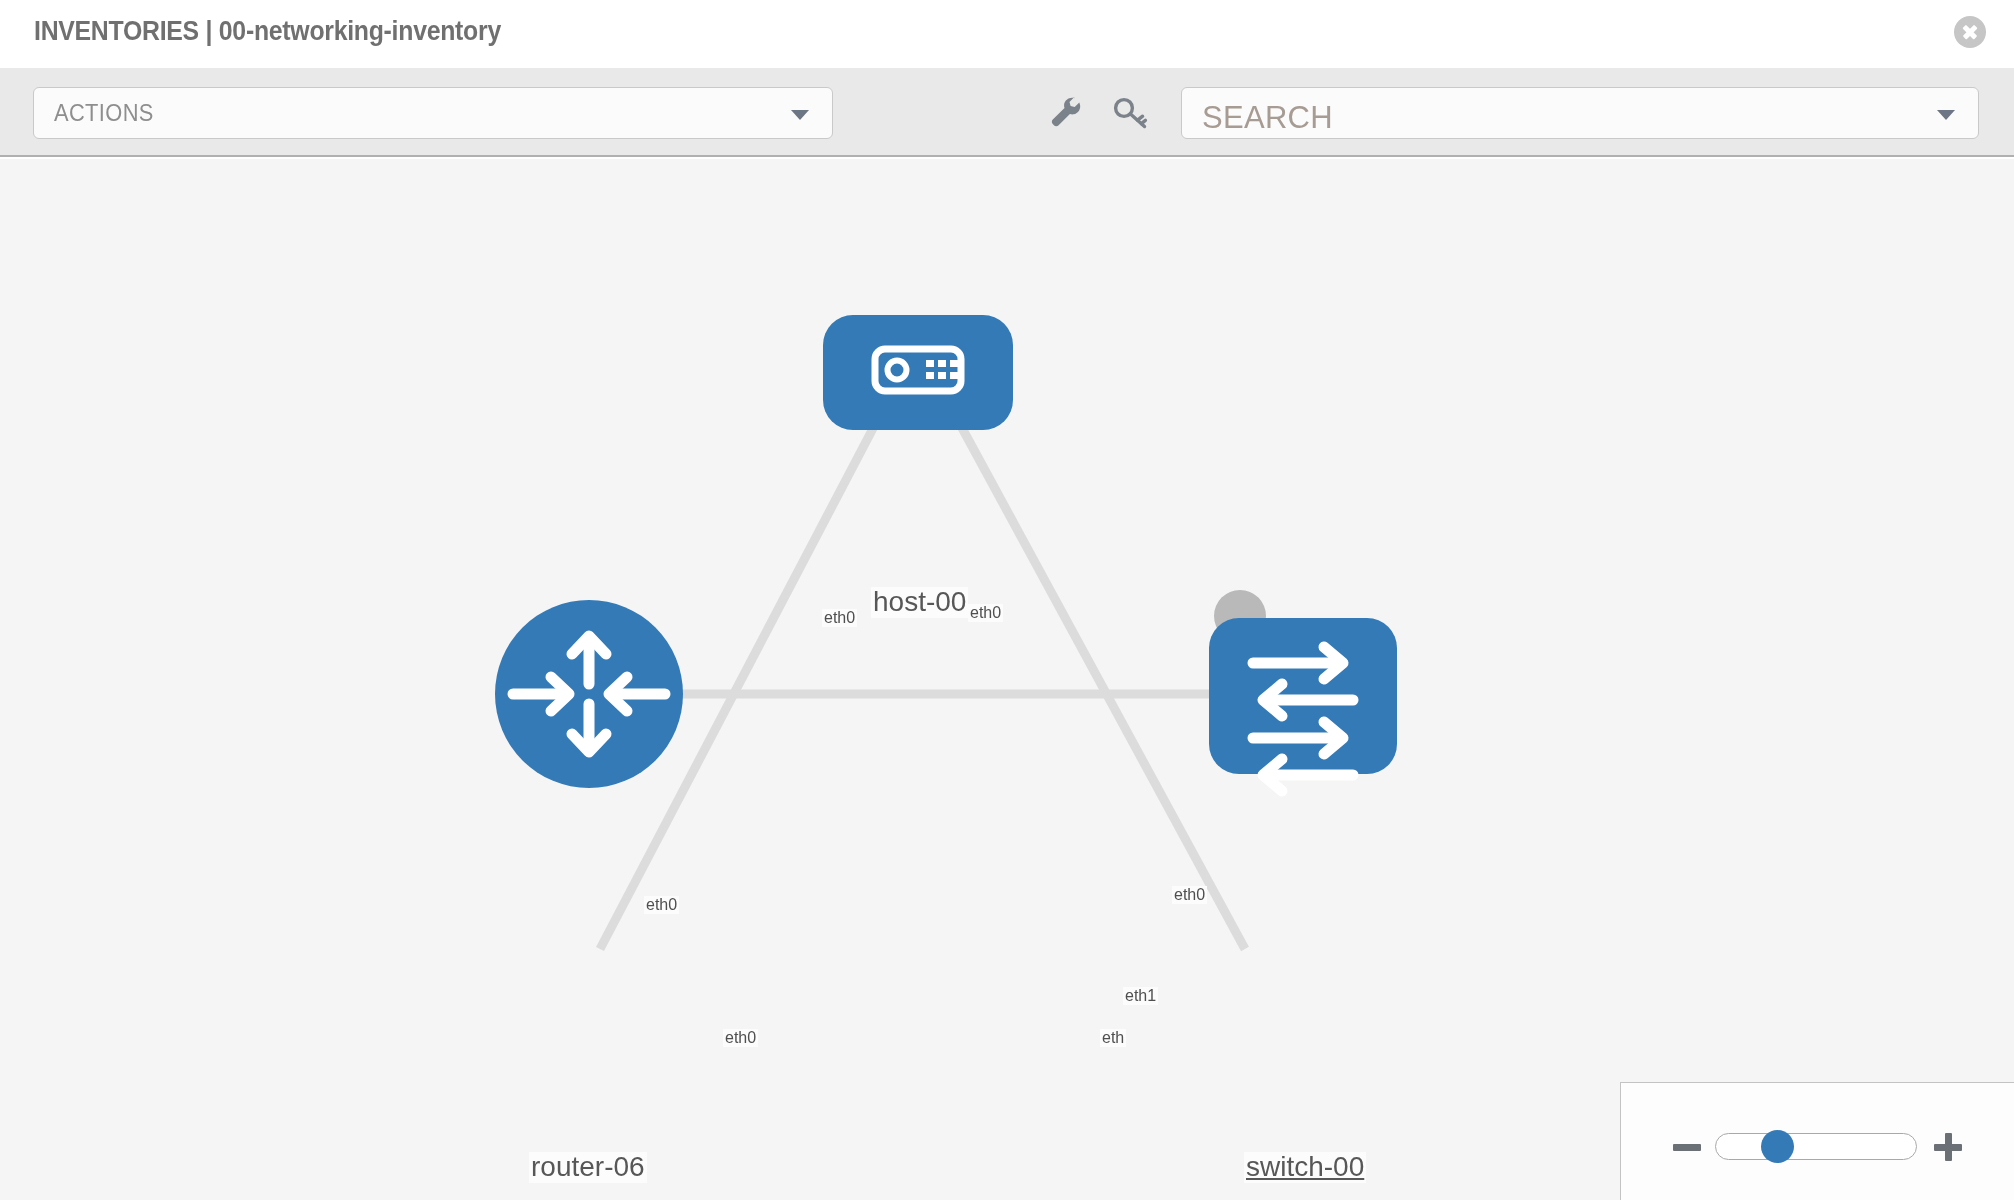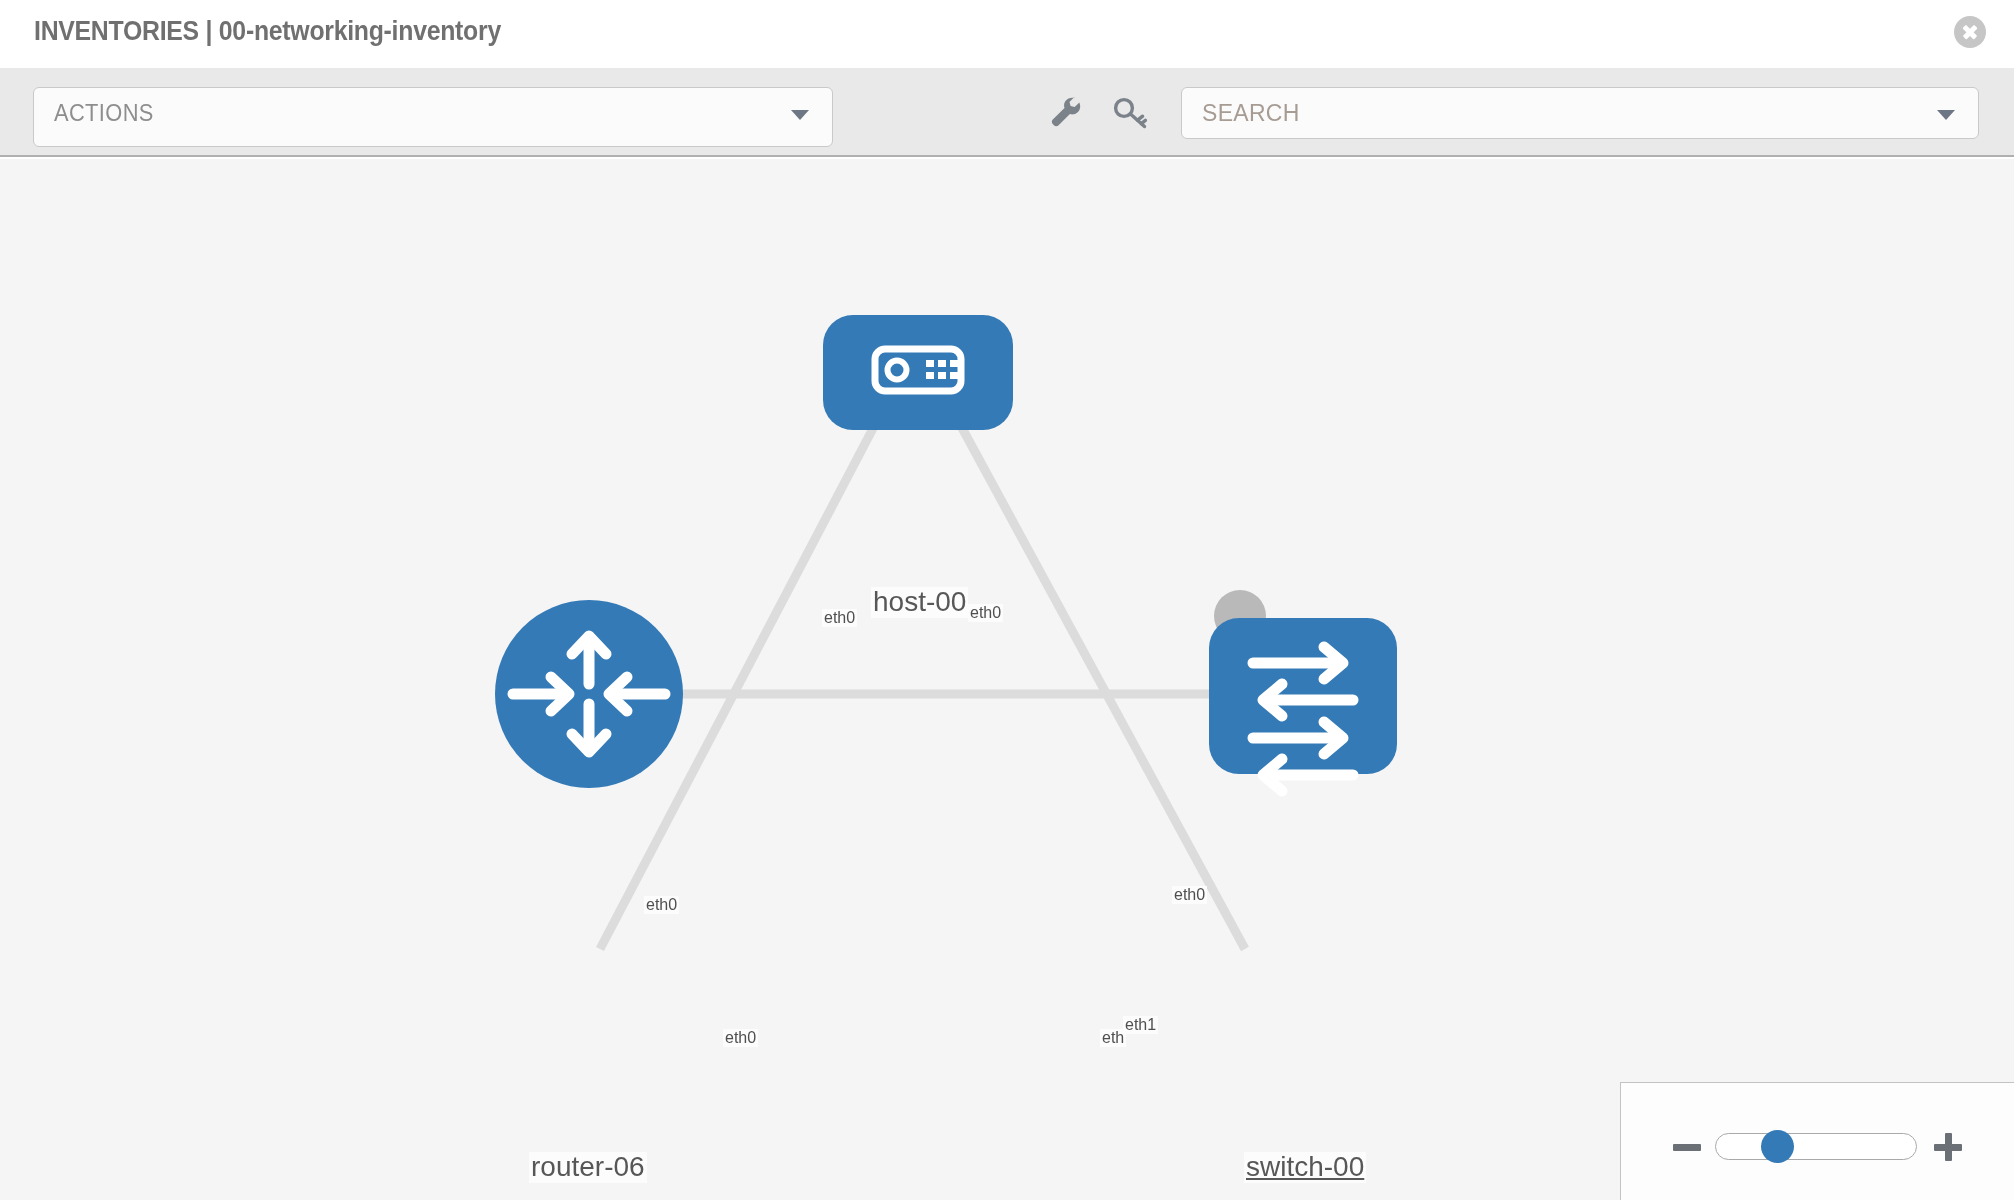--- a/index.html
+++ b/index.html
@@ -70,21 +70,21 @@
     width: 2014px;
     height: 89px;
     background: #e9e9e9;
     border-bottom: 2px solid #b0b0b0;
   }
   .actions-select {
     position: absolute;
     left: 33px;
     top: 19px;
     width: 800px;
-    height: 60px;
+    height: 52px;
     background: #fbfbfb;
     border: 1px solid #c9c9c9;
     border-radius: 6px;
     cursor: pointer;
   }
   .actions-label {
     position: absolute;
     left: 20px;
     top: 12px;
     font-size: 23px;
@@ -120,21 +120,21 @@
     height: 52px;
     background: #fbfbfb;
     border: 1px solid #c9c9c9;
     border-radius: 6px;
     cursor: text;
   }
   .search-placeholder {
     position: absolute;
     left: 20px;
     top: 12px;
-    font-size: 23px;
+    font-size: 31px;
     color: #a79c93;
     letter-spacing: 0.3px;
   }
 
   
   .canvas {
     position: absolute;
     top: 159px; left: 0;
     width: 2014px;
     height: 1041px;
@@ -340,21 +340,21 @@
     <div class="nlabel" style="left:871px;  top:428px;">host-00</div>
     <div class="nlabel" style="left:529px;  top:993px;">router-06</div>
     <div class="nlabel" style="left:1244px; top:993px;text-decoration:underline;">switch-00</div>
 
     <div class="ilabel" style="left:822px;  top:450px;">eth0</div>
     <div class="ilabel" style="left:968px;  top:445px;">eth0</div>
     <div class="ilabel" style="left:644px;  top:737px;">eth0</div>
     <div class="ilabel" style="left:1172px; top:727px;">eth0</div>
     <div class="ilabel" style="left:723px;  top:870px;">eth0</div>
     <div class="ilabel" style="left:1100px; top:870px;">eth</div>
-    <div class="ilabel" style="left:1123px; top:857px;">eth1</div>
+    <div class="ilabel" style="left:1123px; top:828px;">eth1</div>
   </div>
 
   <div class="zoom-panel">
     <div class="zoom-value">130%</div>
     <div class="zoom-minus"></div>
     <div class="zoom-track"></div>
     <div class="zoom-thumb"></div>
     <div class="zoom-plus"></div>
   </div>
 

